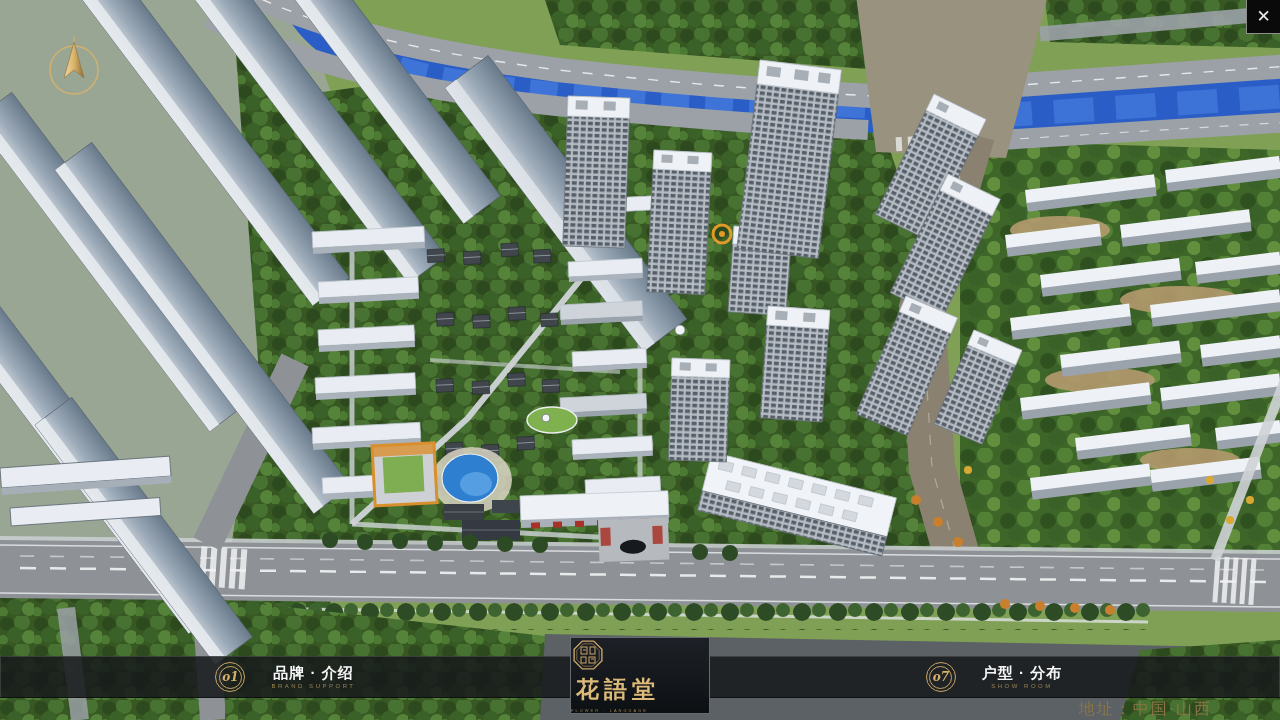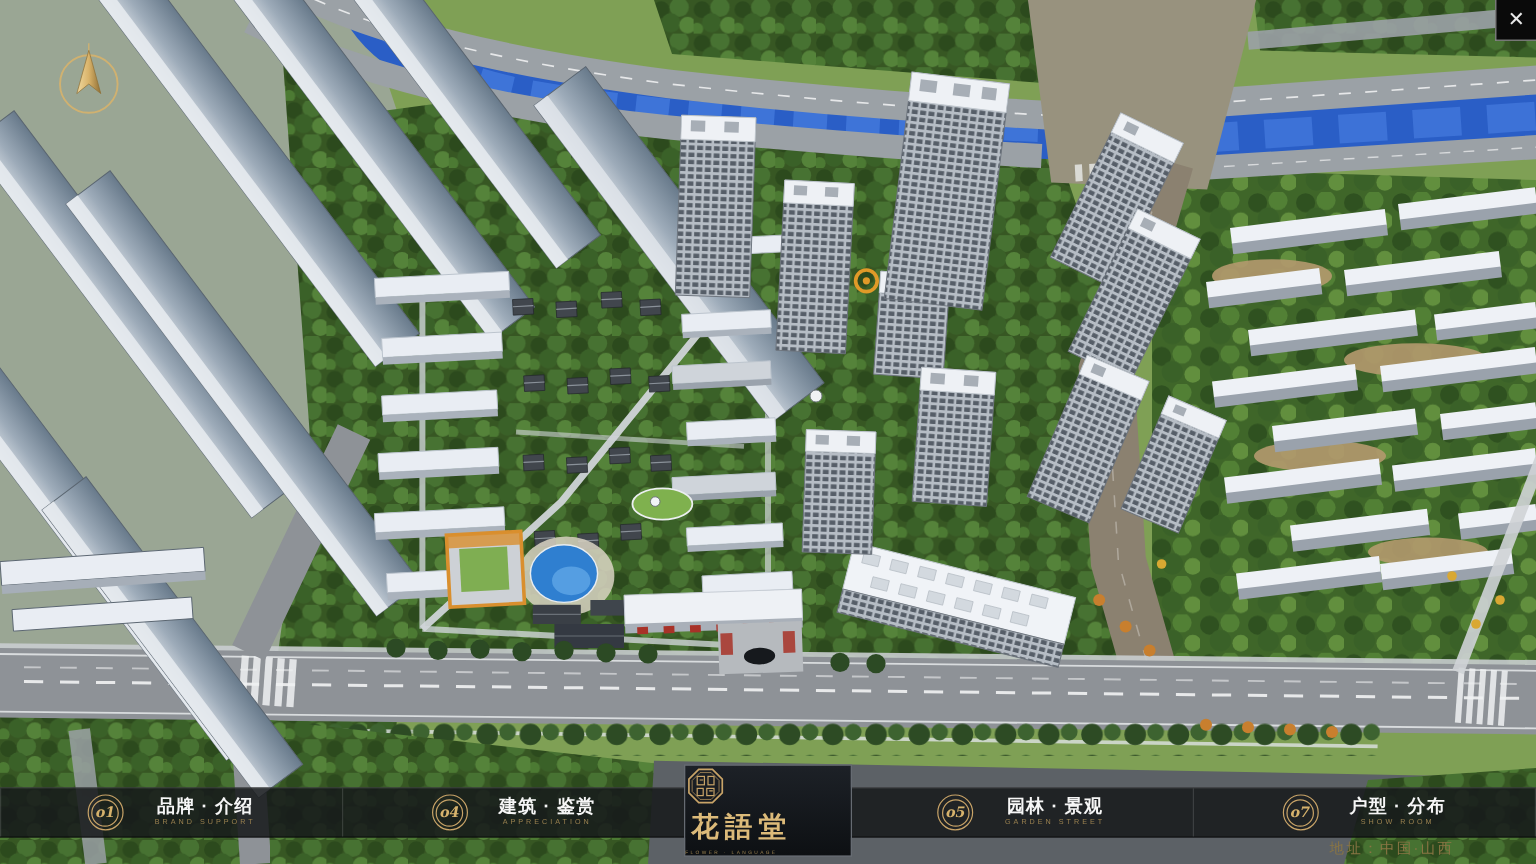--- a/index.html
+++ b/index.html
@@ -21,21 +21,21 @@
   .badge-inner{width:21px;height:21px;border:1px solid #c9a468;border-radius:50%;display:flex;align-items:center;justify-content:center;font:italic 700 12px "DejaVu Serif",serif;color:#d6b26c;}
   .labels{display:flex;flex-direction:column;align-items:center;line-height:1.05;}
   .zh{font-weight:700;font-size:15px;color:#f6f6f6;letter-spacing:1px;white-space:nowrap;}
   .en{font-size:6px;color:#9b8250;letter-spacing:2.5px;margin-top:2px;white-space:nowrap;}
   .logo-spacer{width:138px;flex:none;}
 
   .logo-panel{position:absolute;left:50%;top:637px;transform:translateX(-50%);width:140px;height:77px;background:linear-gradient(180deg,#1d2127,#0d1013);border:1px solid #666b72;box-sizing:border-box;display:flex;flex-direction:column;justify-content:center;z-index:7;cursor:pointer;}
   .logo-name{font-family:"DejaVu Serif",serif;font-weight:700;font-size:23px;color:#dcba79;letter-spacing:5px;margin-top:2px;text-indent:5px;}
   .logo-tagline{font-size:4px;color:#9b8250;letter-spacing:2px;margin-top:3px;}
 
-  .address{position:absolute;right:68px;top:699px;font-size:12px;color:#8a7544;letter-spacing:2px;z-index:6;}
+  .address{position:absolute;right:68px;top:699px;font-size:16px;color:#8a7544;letter-spacing:2px;z-index:6;}
 </style>
 </head>
 <body>
 
 <div class="stage">
 
   <svg class="map" viewBox="0 0 1280 720">
     <defs>
       <pattern id="forest" width="34" height="28" patternUnits="userSpaceOnUse">
         <rect width="34" height="28" fill="#375723"></rect>
@@ -534,41 +534,23 @@
         <span class="badge-inner">o1</span>
       </span>
       <span class="labels">
         <span class="zh">品牌 · 介绍</span>
         <span class="en">BRAND SUPPORT</span>
       </span>
     </div>
 
 
 
-    <div class="nav-item">
-      <span class="badge">
-        <span class="badge-inner">o4</span>
-      </span>
-      <span class="labels">
-        <span class="zh">建筑 · 鉴赏</span>
-        <span class="en">APPRECIATION</span>
-      </span>
-    </div>
   </div>
     <div class="logo-spacer"></div>
     <div class="nav-group" id="navR">
-    <div class="nav-item">
-      <span class="badge">
-        <span class="badge-inner">o5</span>
-      </span>
-      <span class="labels">
-        <span class="zh">园林 · 景观</span>
-        <span class="en">GARDEN STREET</span>
-      </span>
-    </div>
 
 
     <div class="nav-item">
       <span class="badge">
         <span class="badge-inner">o7</span>
       </span>
       <span class="labels">
         <span class="zh">户型 · 分布</span>
         <span class="en">SHOW ROOM</span>
       </span>

